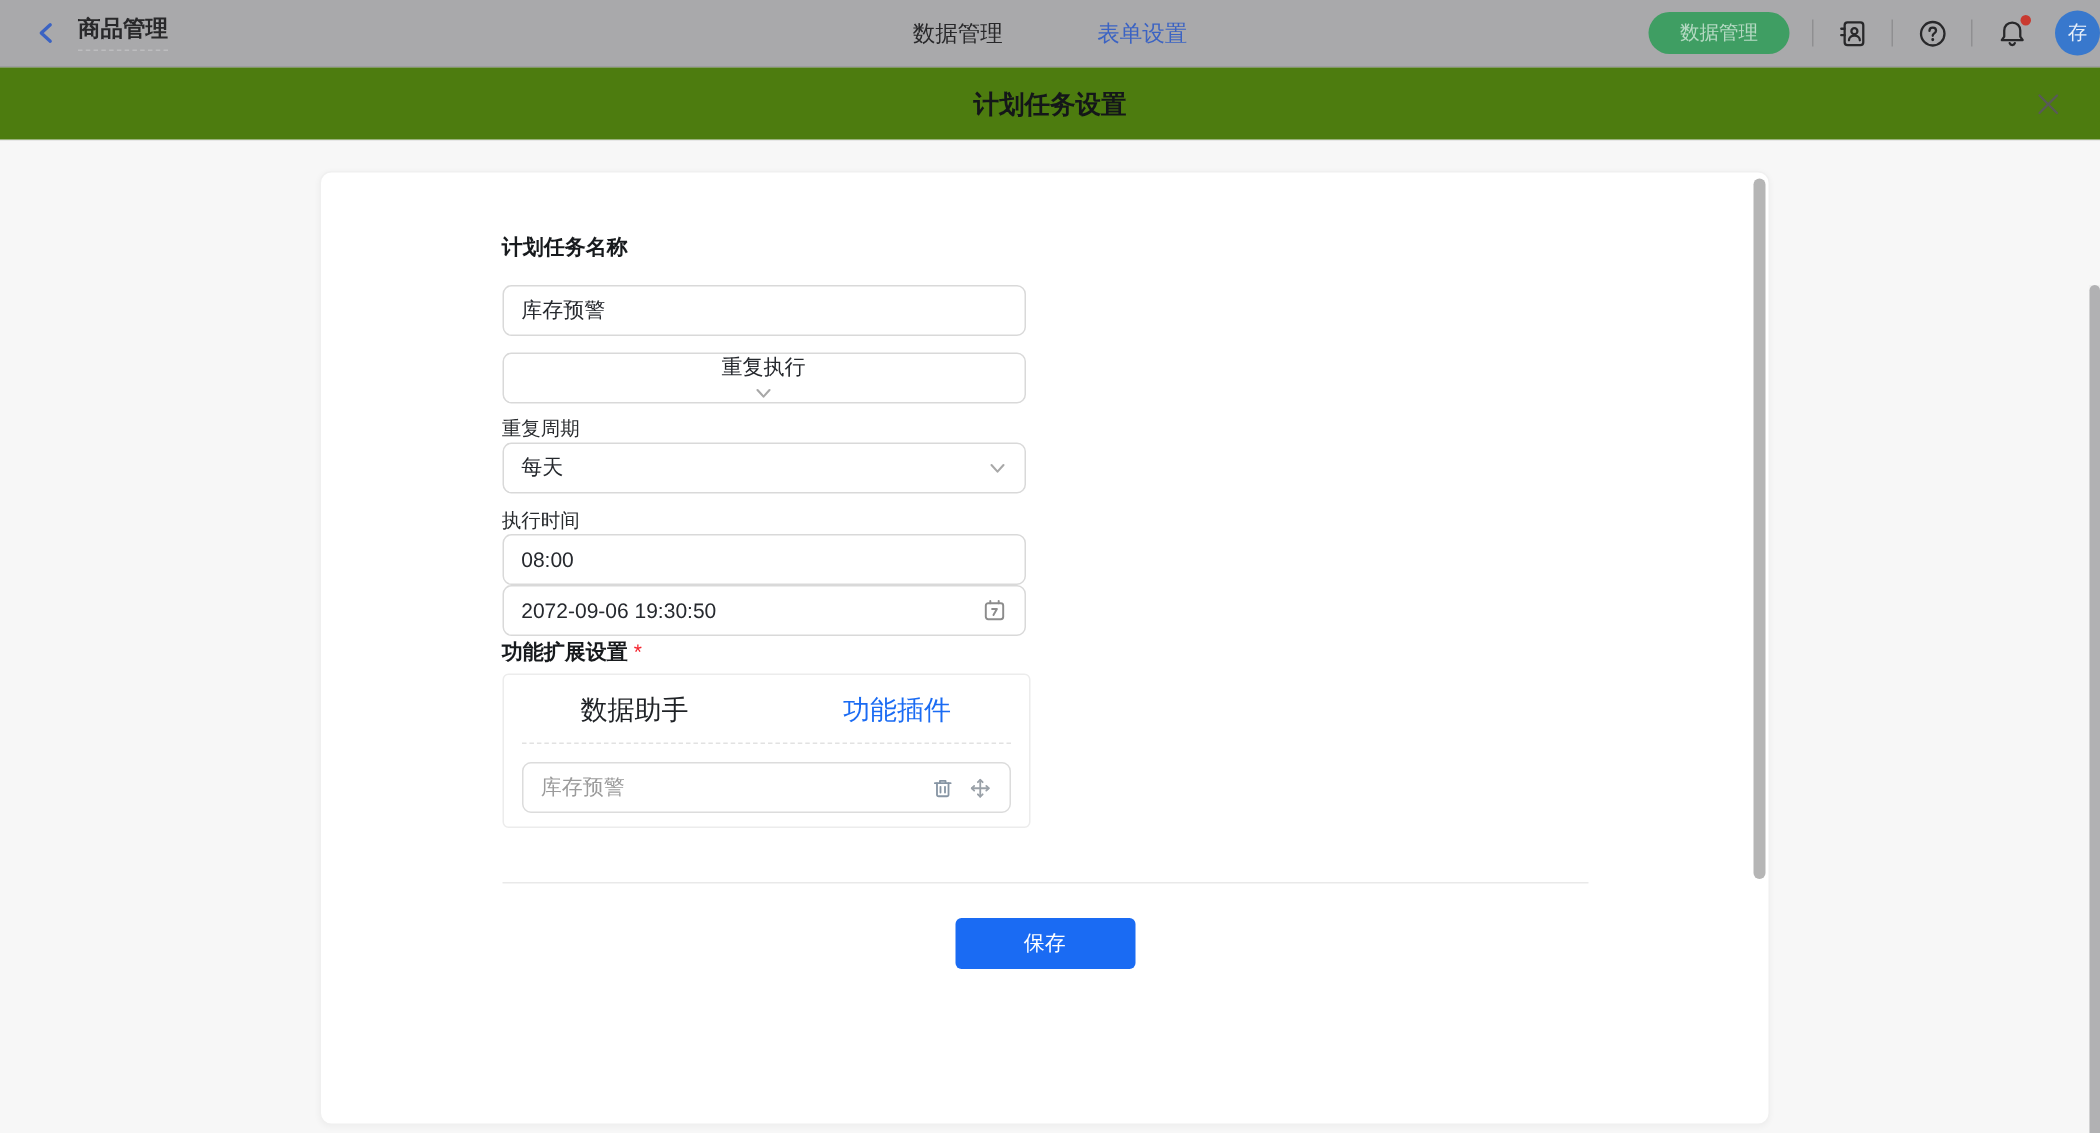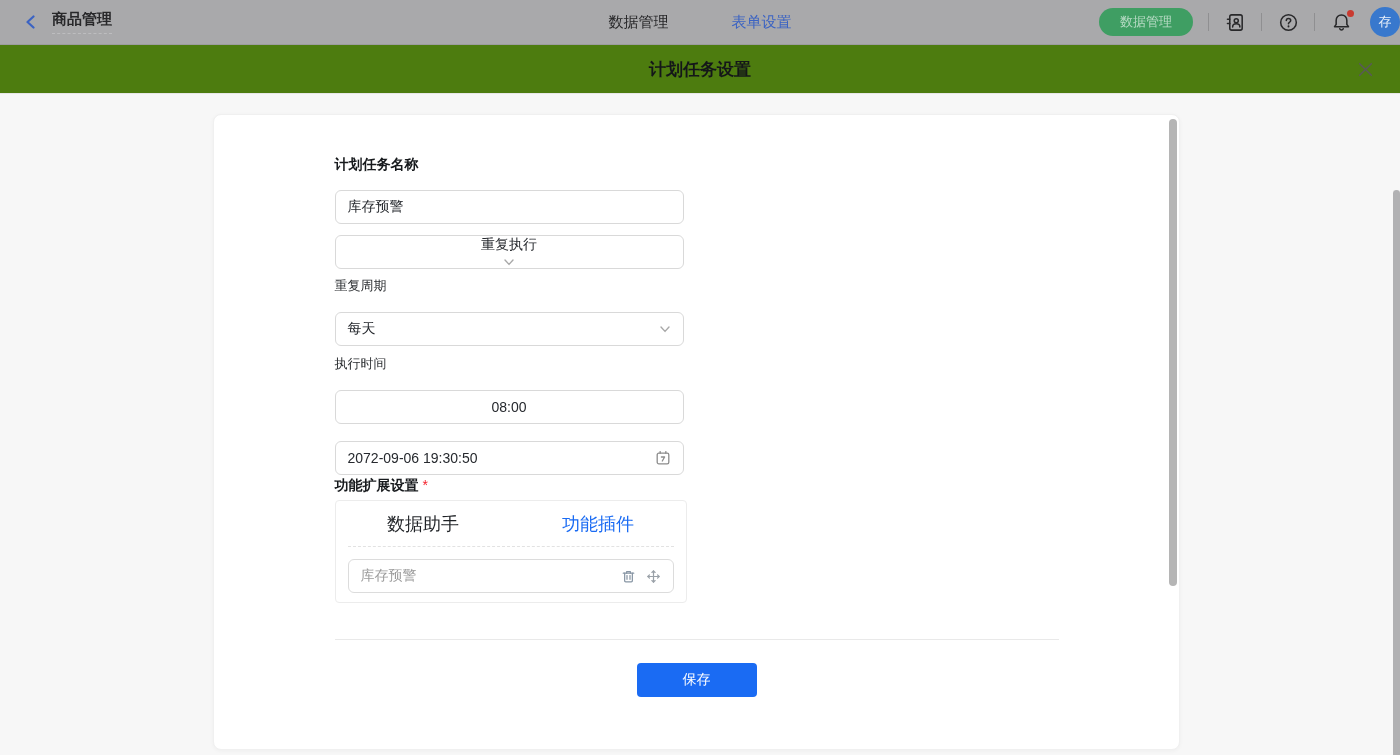--- a/index.html
+++ b/index.html
@@ -68,21 +68,21 @@
   .t-input, .t-select {
     width: 349px; height: 34px; border: 1px solid var(--border-gray, #d9d9d9);
     border-radius: 6px; background: #fff; font-size: 14px; color: #26292e;
     padding: 0 12px; display: flex; align-items: center; font-family: "Liberation Sans", sans-serif;
   }
   input.t-input { outline: none; }
   .t-select { justify-content: space-between; cursor: pointer; }
   .t-select span { color: #26292e; }
 
   .mt16 { margin-top: 16px; } .mt24 { margin-top: 24px; } .mt11 { margin-top: 11px; flex-direction: column; }
-  .mt9 { margin-top: 9px; } .mt8 { margin-top: 8px; } .mt22 { } .mt0 { margin-top: 17px; text-align: center; }
+  .mt9 { margin-top: 9px; } .mt8 { margin-top: 8px; } .mt22 { } .mt0 { margin-top: 0; }
 
   
   .ext-panel { margin-top: 5px; width: 352px; border: 1px solid #ececec; border-radius: 4px; background: #fff; }
   .ext-tabs { display: flex; height: 45px; }
   .ext-tab { flex: 1; display: flex; align-items: center; justify-content: center;
     font-size: 18px; color: #1f2226; cursor: pointer; }
   .ext-tab.active { color: var(--accent-blue, #1e6bf3); }
   .ext-dash { border-top: 1px dashed #e2e2e2; margin: 0 12px; }
   .ext-item { margin: 12px 12px 9px 12px; height: 34px; border: 1px solid #dcdcdc; border-radius: 6px;
     display: flex; align-items: center; padding: 0 10px 0 12px; }

